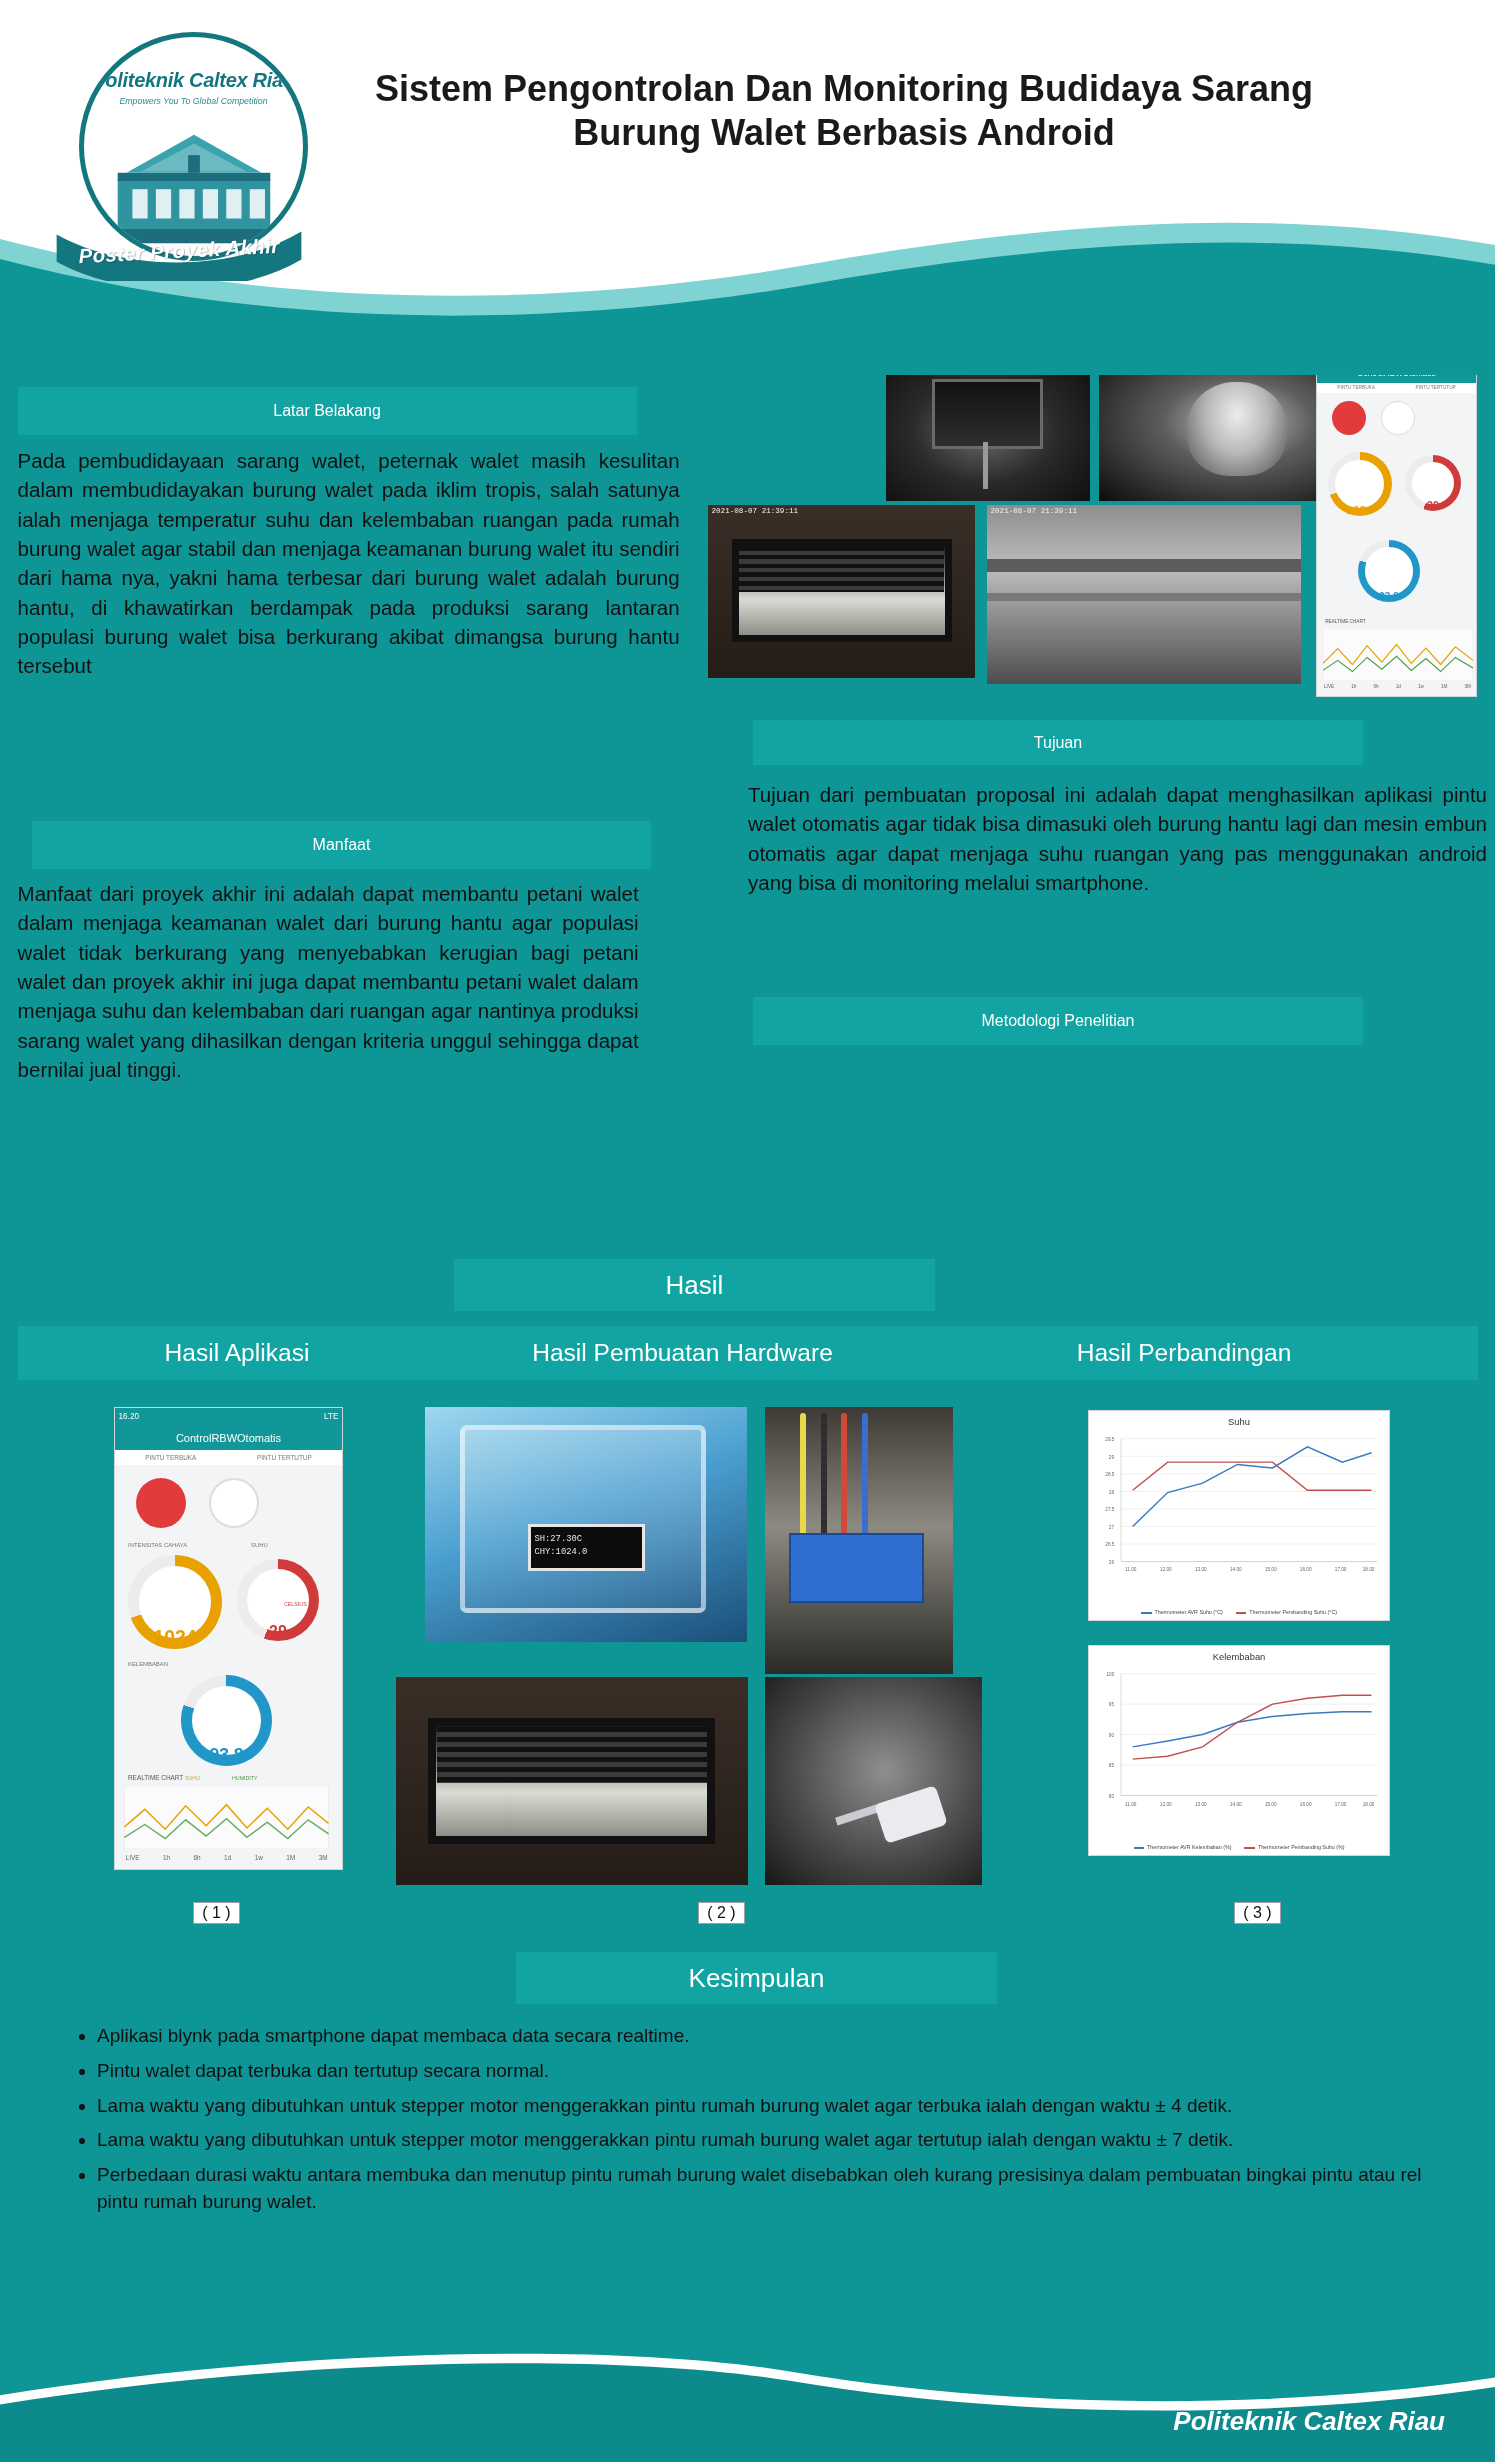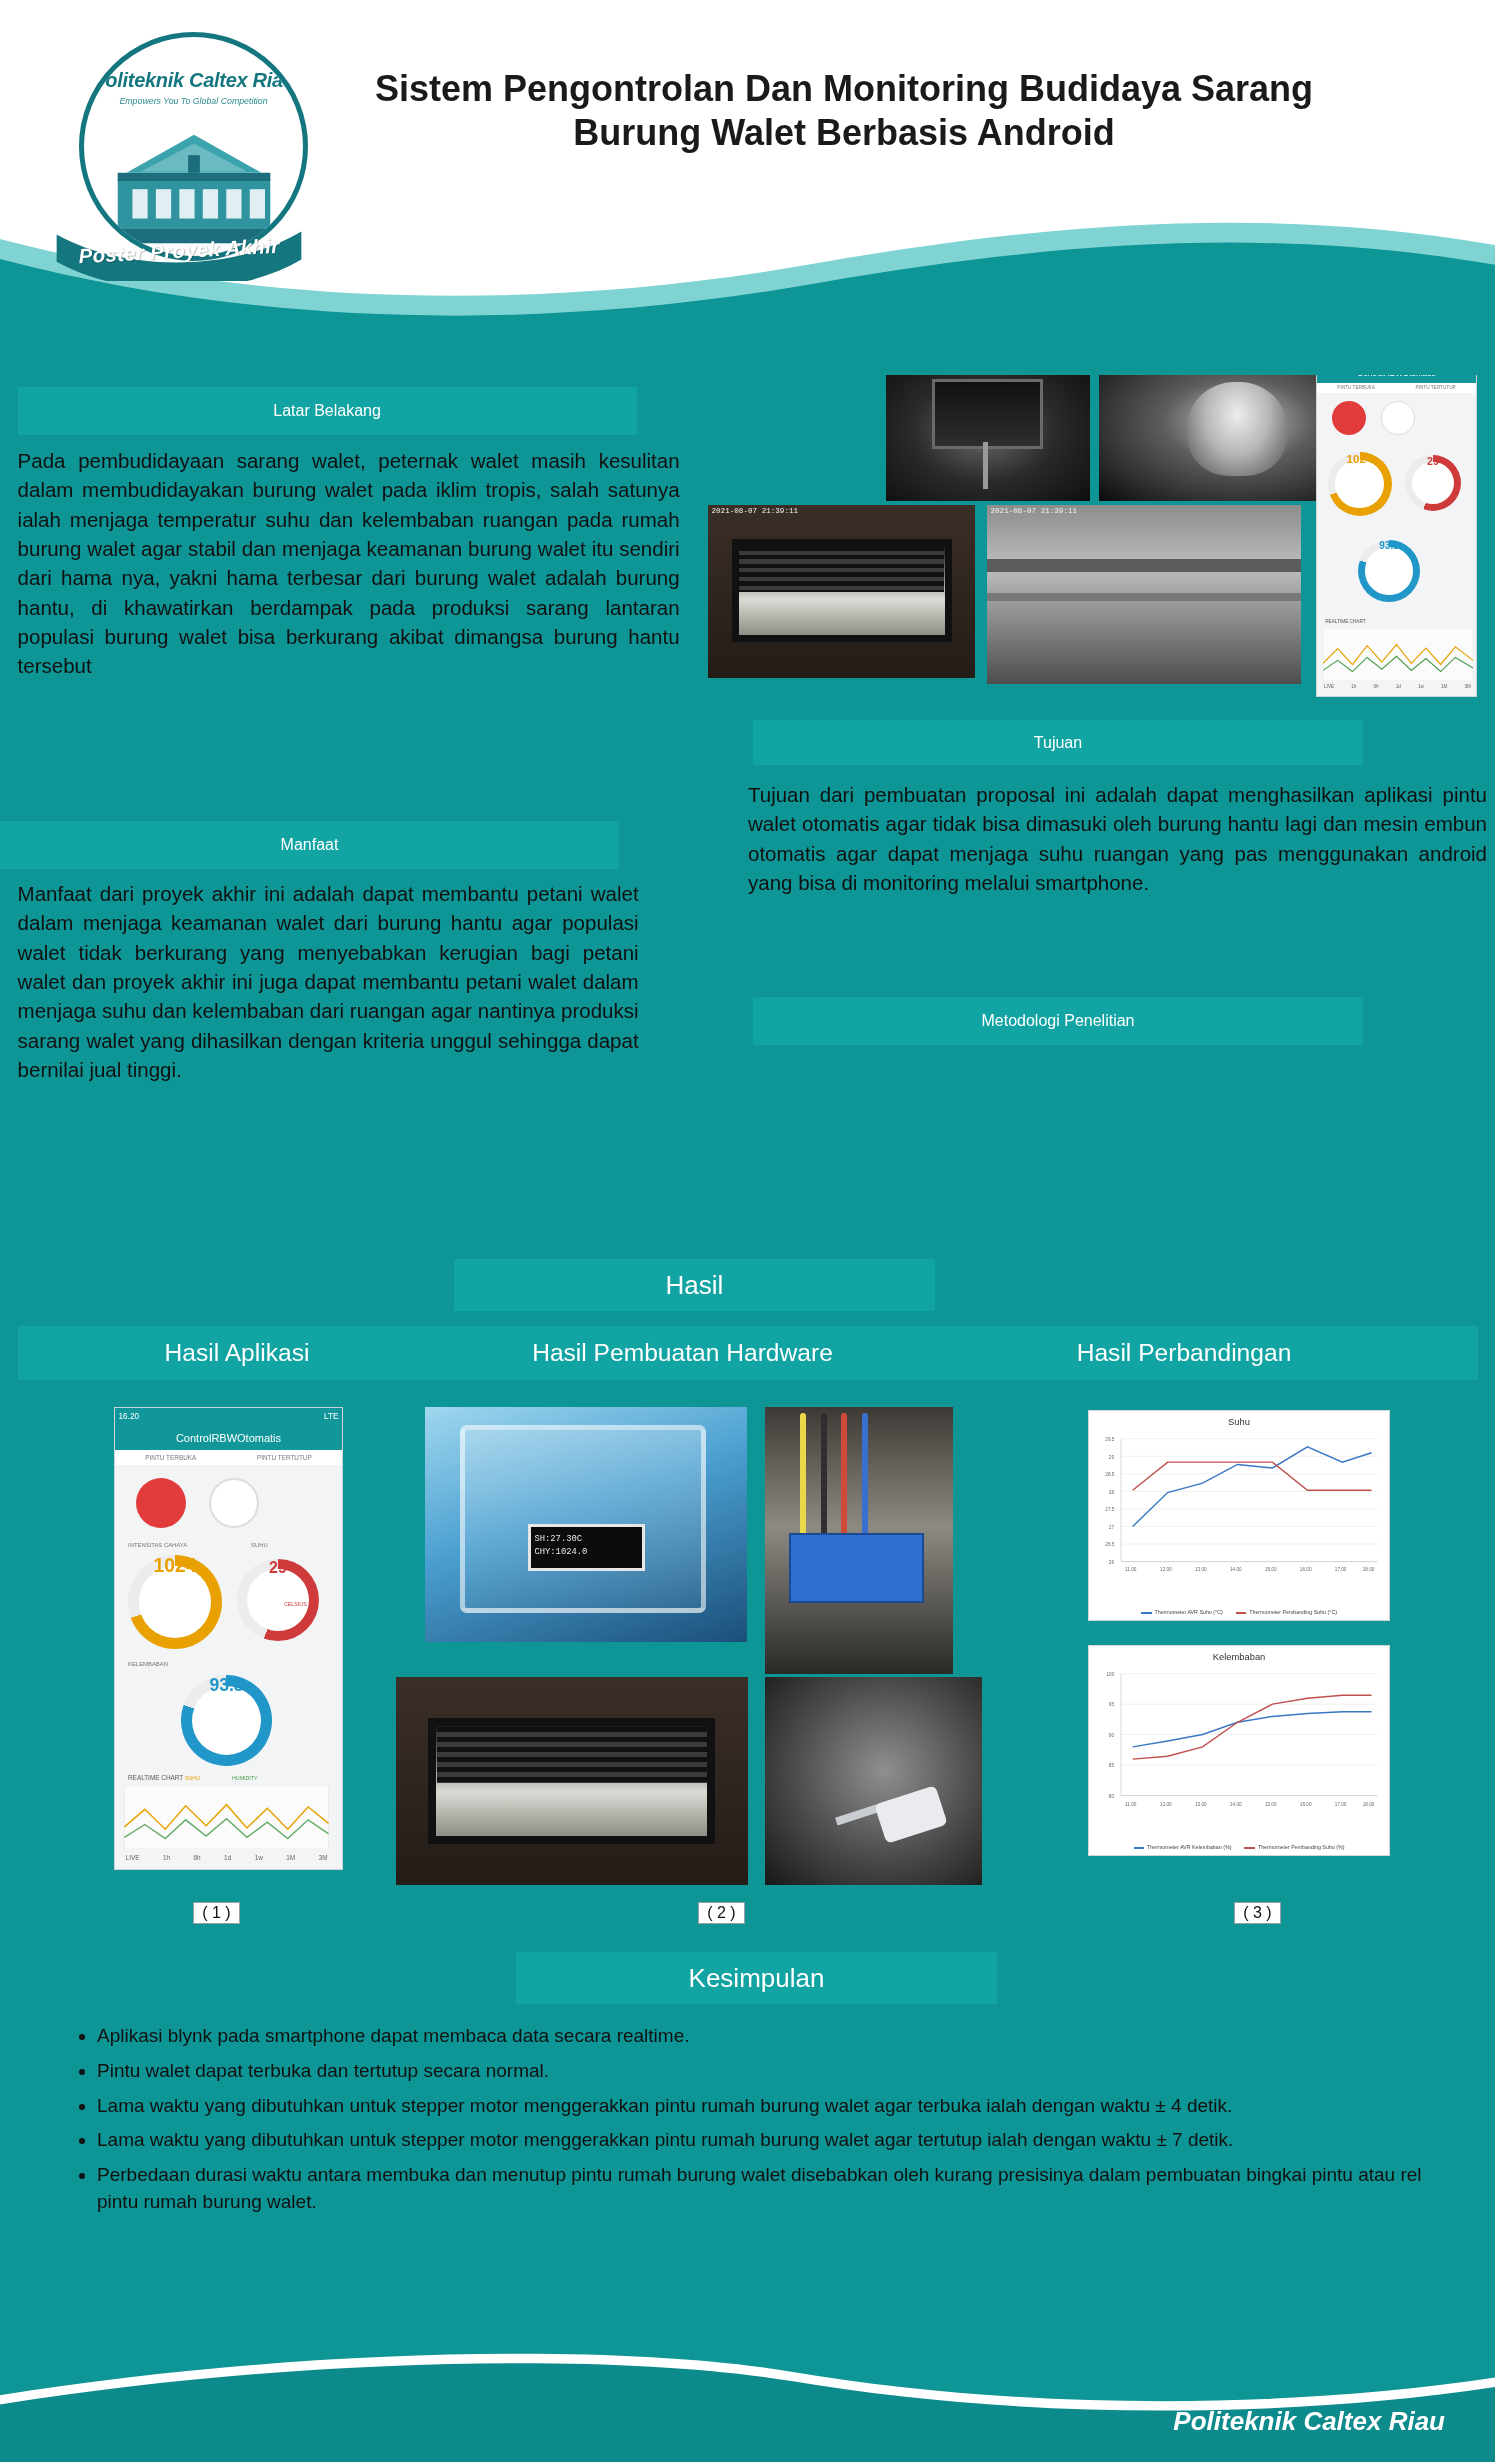--- a/index.html
+++ b/index.html
@@ -131,21 +131,21 @@
     position: absolute;
     color: #111111;
     font-size: 20.5px;
     line-height: 1.43;
     text-align: justify;
   }
 
   
   #latar-head  { left: 17.6px;  top: 387px;  width: 619px; height: 48px; }
   #latar-body  { left: 17.6px;  top: 446px;  width: 662px; }
-  #manfaat-head{ left: 0;  top: 821px; width: 619px; height: 48px; }
+  #manfaat-head{ left: 32px;  top: 821px; width: 619px; height: 48px; }
   #manfaat-body{ left: 17.6px;  top: 879px; width: 621px; }
 
   #tujuan-head { left: 753px; top: 720px; width: 610px; height: 45px; }
   #tujuan-body { left: 748px; top: 780px; width: 739px; }
   #metod-head  { left: 753px; top: 997px; width: 610px; height: 48px; }
   #metod-list  { left: 753px; top: 1062px; width: 645px; }
   #metod-list ul { list-style: disc; padding-left: 32px; }
   #metod-list li { color: #111; font-size: 21px; line-height: 1.42; }
 
   
@@ -222,21 +222,21 @@
     display: flex; align-items: center; justify-content: center;
   }
   .phone-tabs {
     position: absolute; left: 0; top: 30.5px; width: 100%; height: 10.6px;
     background: #ffffff; color: #777; font-size: 4.7px;
     display: flex; align-items: center; justify-content: space-around;
   }
   .gauge {
     position: absolute; border-radius: 50%;
     background: conic-gradient(#e8a100 0deg 250deg, #ececec 250deg 360deg);
-    display: flex; align-items: flex-start; justify-content: center;
+    display: flex; align-items: flex-end; justify-content: center;
   }
   .gauge::after {
     content: ""; position: absolute; border-radius: 50%;
     left: 12%; top: 12%; width: 76%; height: 76%; background: #fff;
   }
   .gauge .val { position: relative; z-index: 2; font-weight: bold; }
 
   
   #hasil-head { left: 454px; top: 1259px; width: 481px; height: 52px; font-size: 26px; }
   .hasil-strip {

